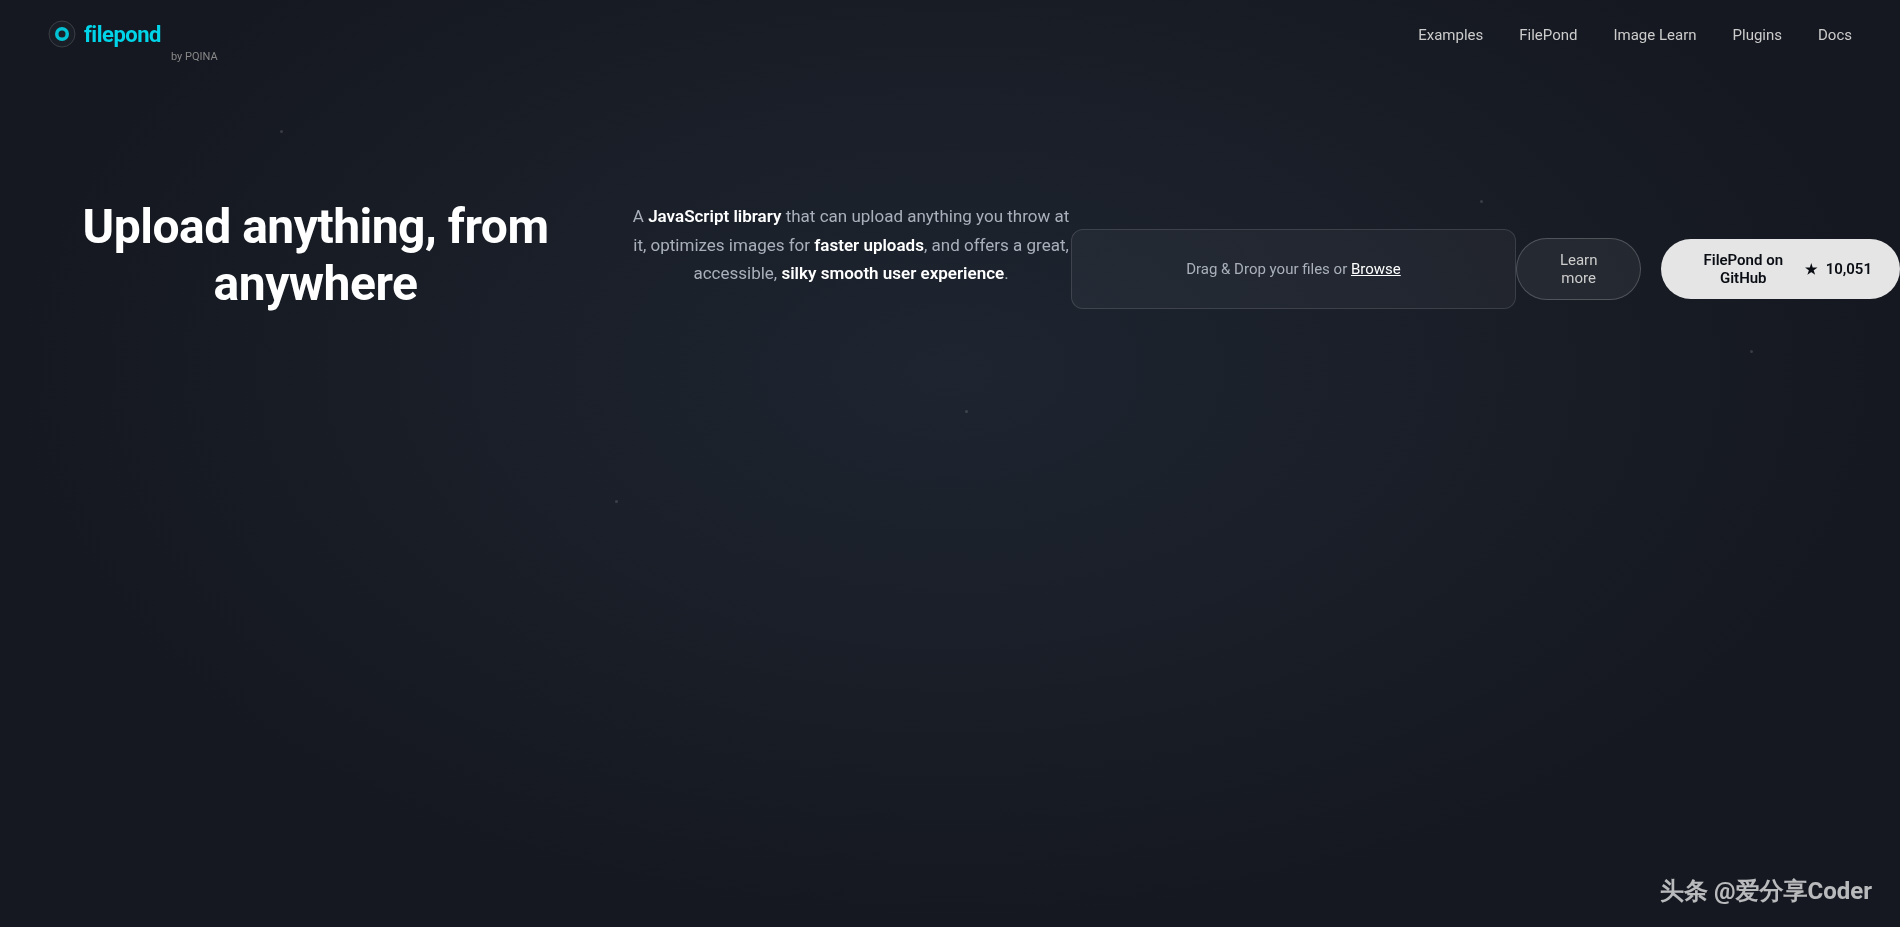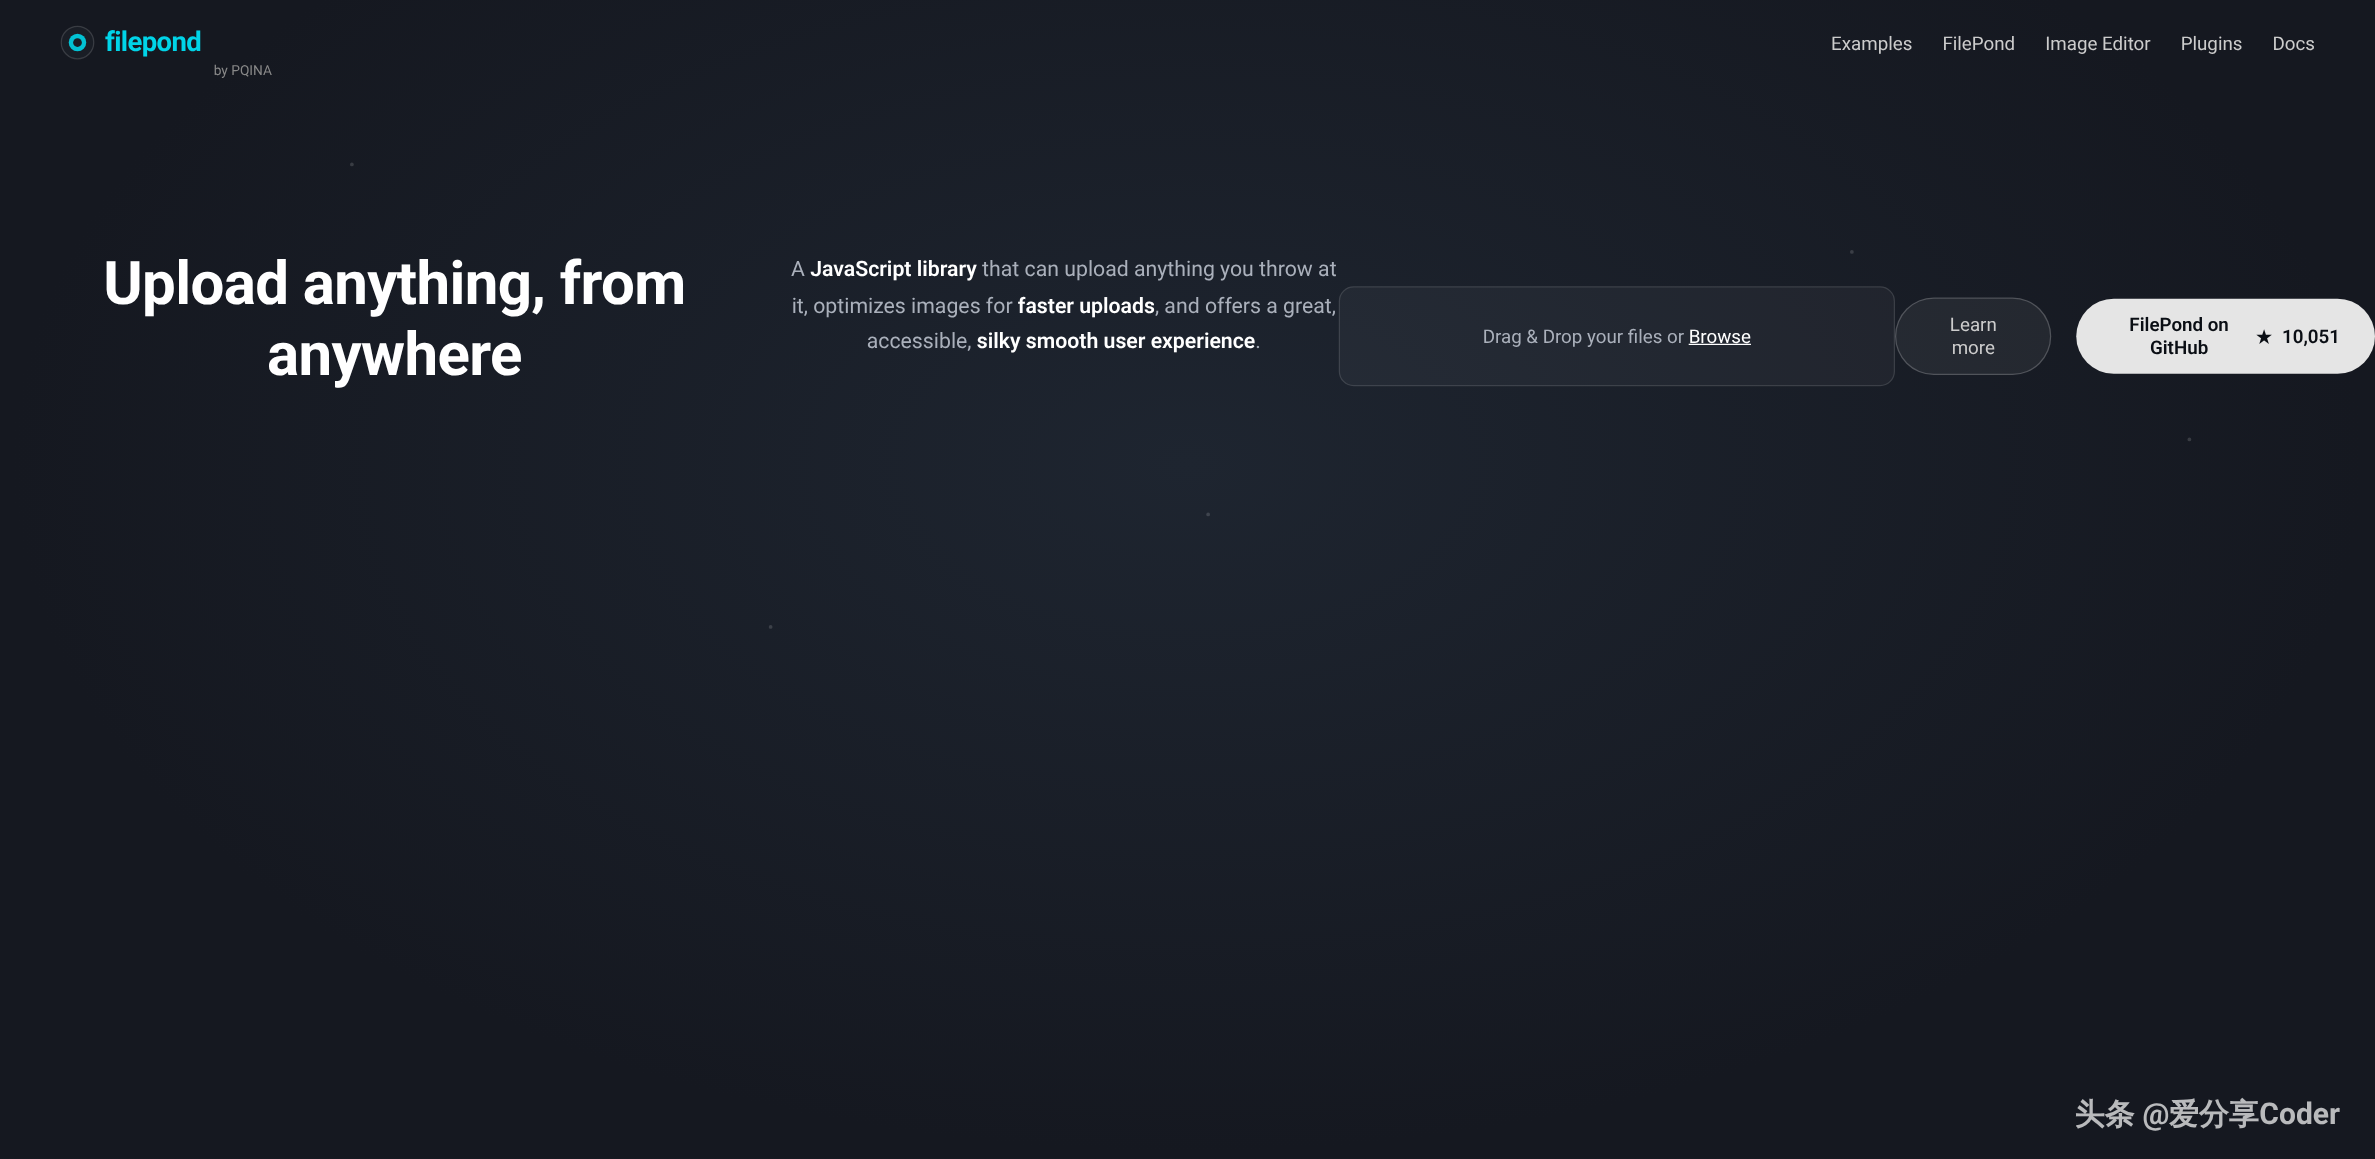--- a/index.html
+++ b/index.html
@@ -73,21 +73,21 @@
       font-size: 11px;
       color: #888;
       font-weight: 400;
       margin-left: 2px;
       margin-top: 44px;
     }
 
     .nav-links {
       display: flex;
       align-items: center;
-      gap: 24px;
+      gap: 36px;
       list-style: none;
     }
 
     .nav-links li a {
       color: #ccc;
       text-decoration: none;
       font-size: 15px;
       font-weight: 400;
       transition: color 0.2s;
     }
@@ -215,21 +215,21 @@
     </svg>
     <span class="logo-text">
       <span>filepond</span>
     </span>
     <span class="logo-by">by PQINA</span>
   </div>
 
   <ul class="nav-links">
     <li><a href="#">Examples</a></li>
     <li><a href="#">FilePond</a></li>
-    <li><a href="#">Image Editor</a></li>
+    <li><a href="#">Image Learn</a></li>
     <li><a href="#">Plugins</a></li>
     <li><a href="#">Docs</a></li>
   </ul>
 </nav>
 
 <section class="hero">
   <h1 class="hero-title">Upload anything, from anywhere</h1>
 
   <p class="hero-subtitle">
     A <strong>JavaScript library</strong> that can upload anything you throw at it,

